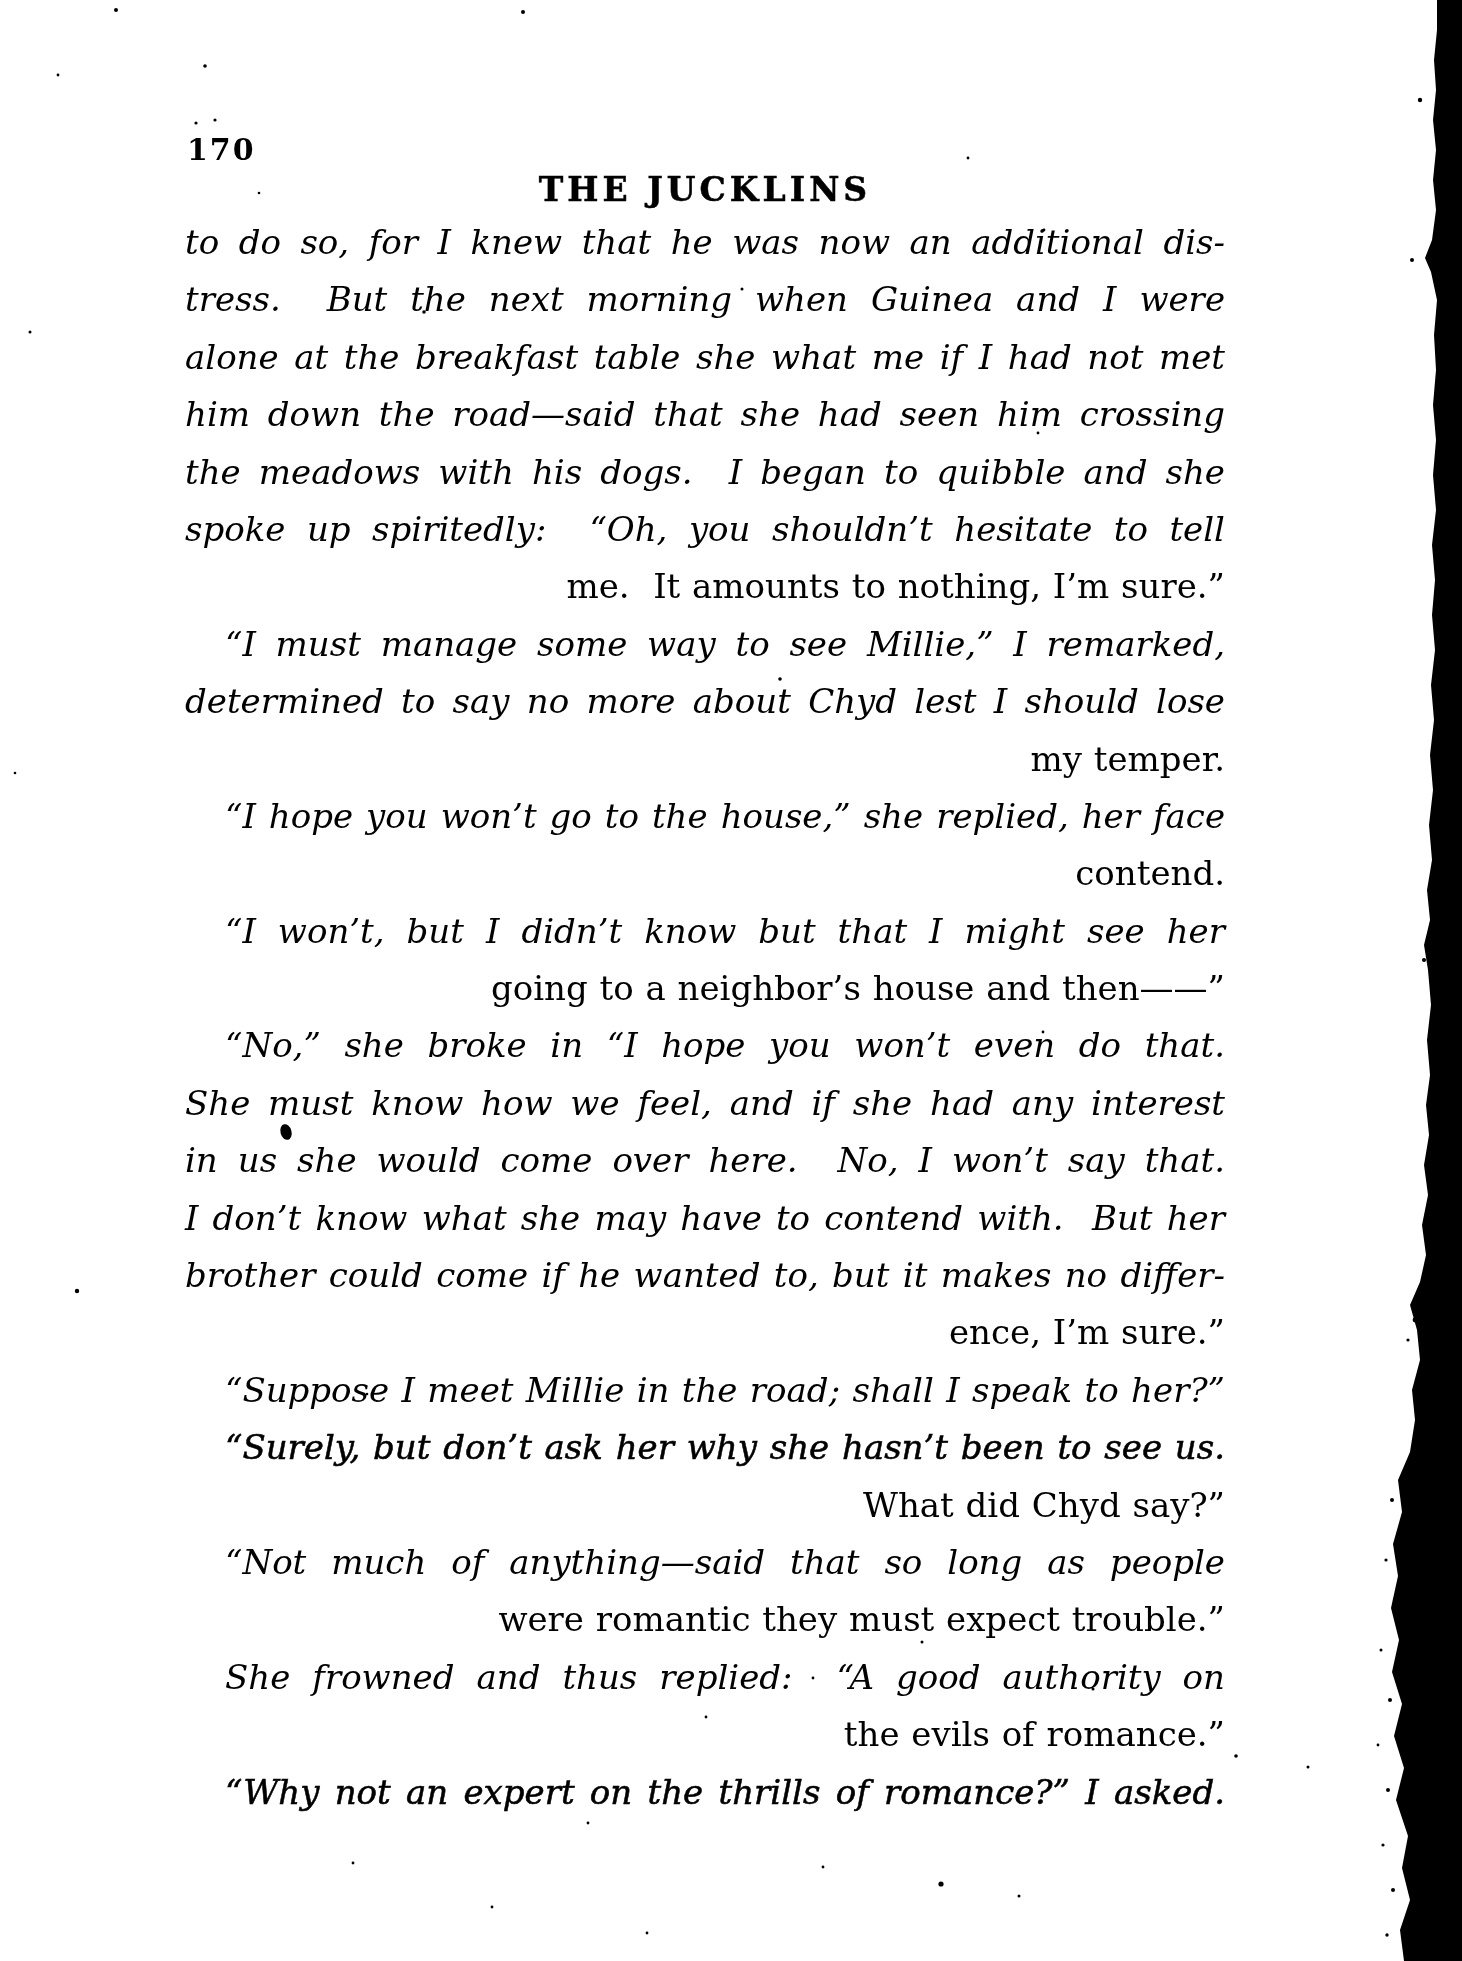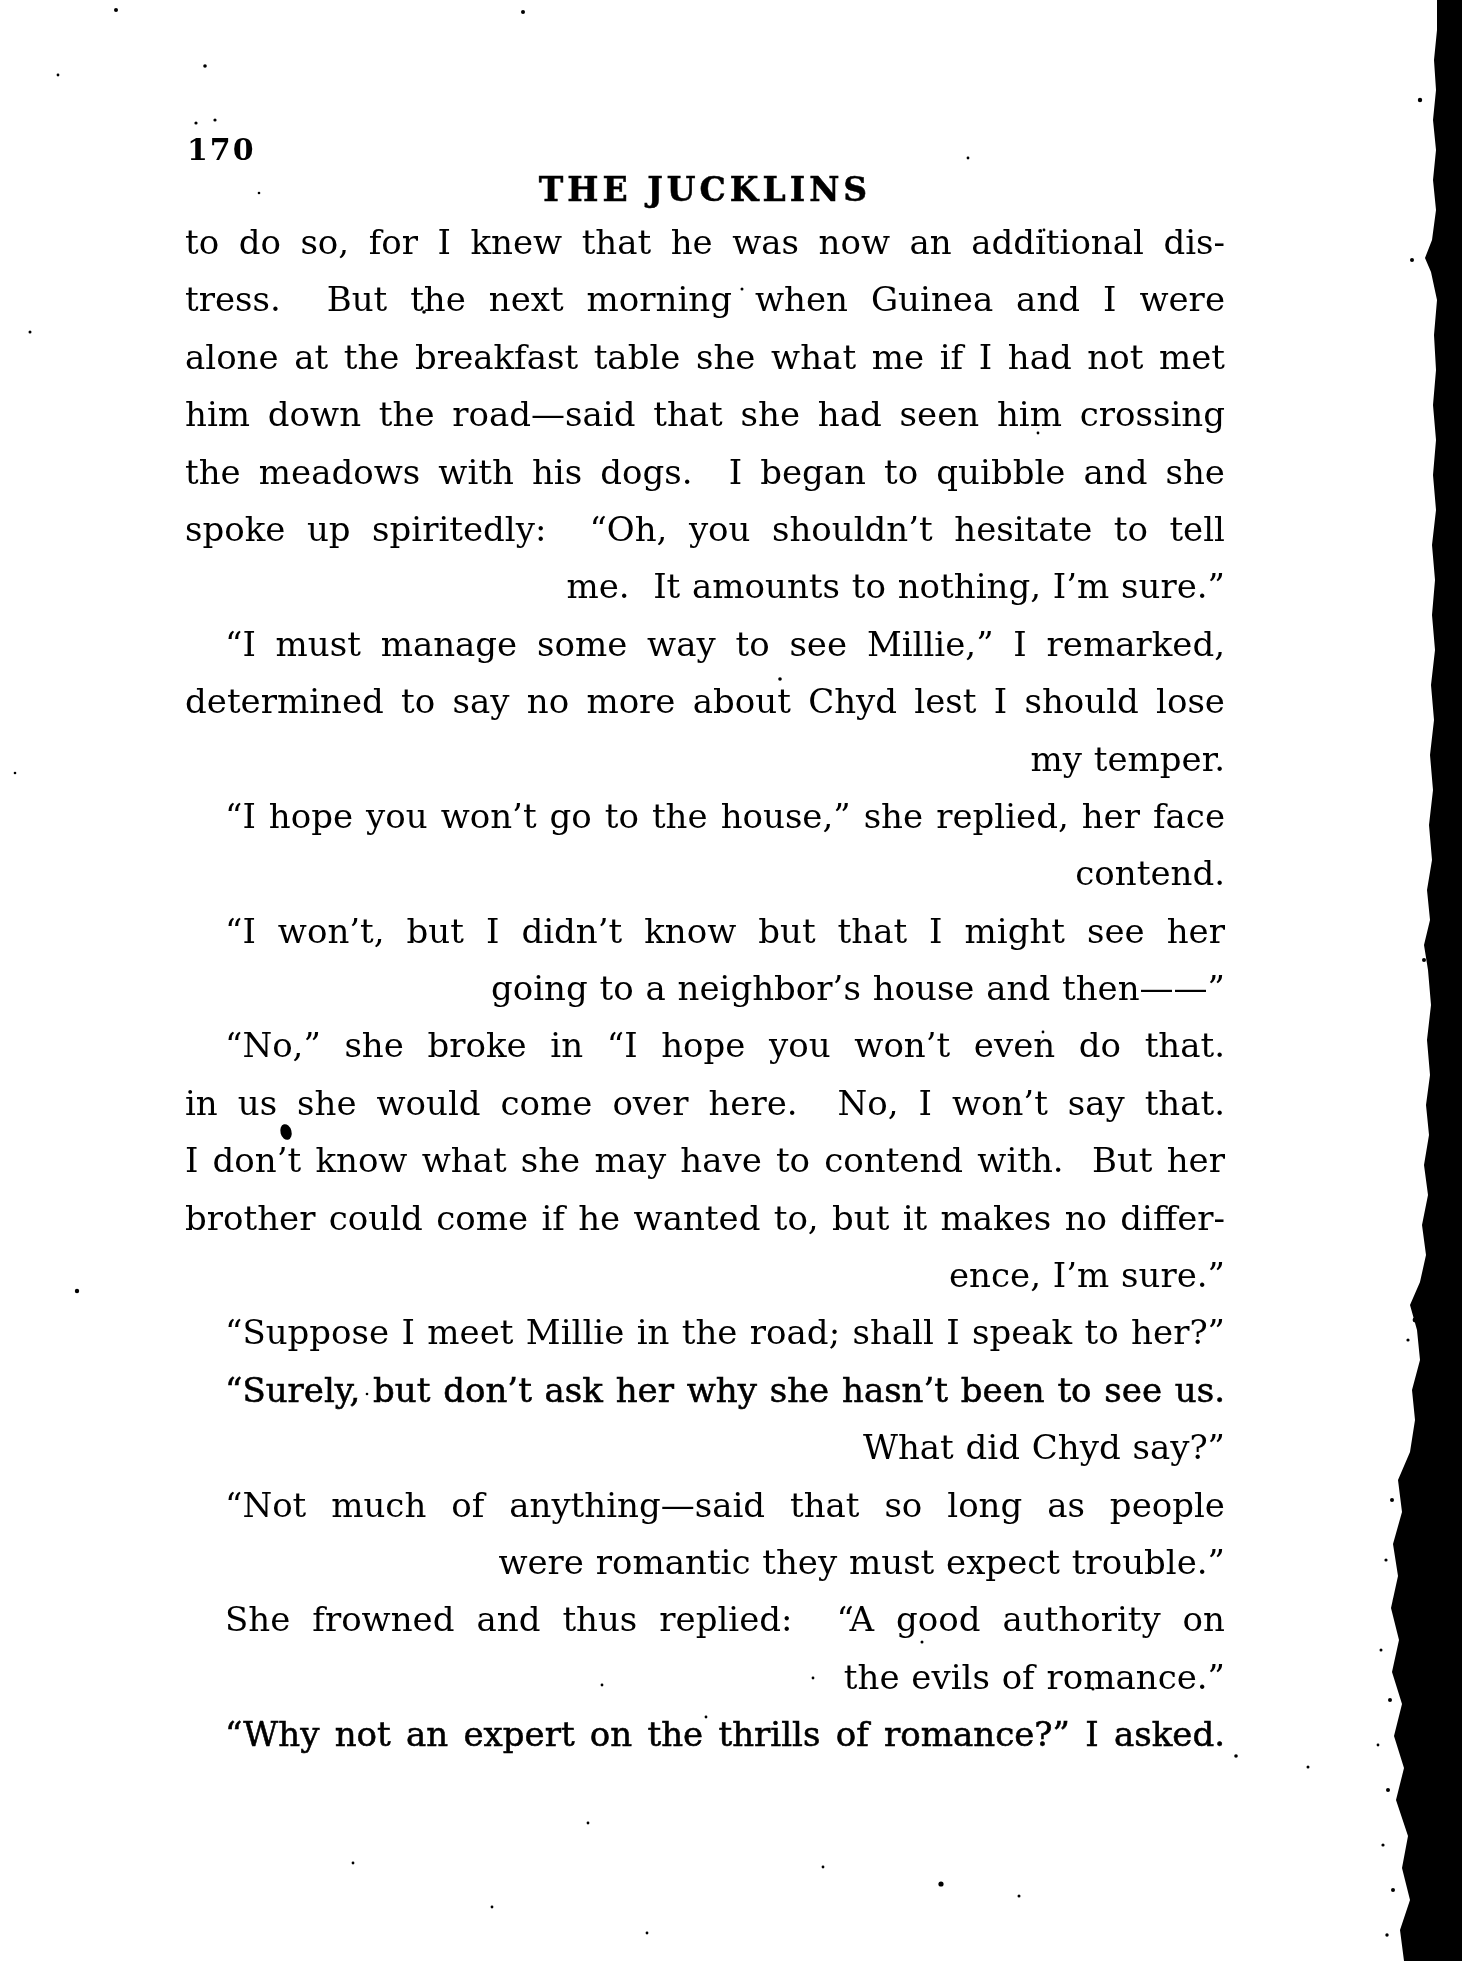--- a/index.html
+++ b/index.html
@@ -36,20 +36,21 @@
     font-size:34px;
     line-height:57.4px;
     height:57.4px;
     text-align:right;
     word-spacing:1px;
     white-space:pre-wrap;
   }
   .line.just{
     text-align:justify;
     text-align-last:justify;
+    font-style:italic;
   }
   .line.indent{ padding-left:40px; }
   .line.heavy{ -webkit-text-stroke:0.55px #000; }
   #artifact-layer{
     position:absolute;left:0;top:0;width:1462px;height:1961px;
     pointer-events:none;
   }
 </style>
 </head>
 <body>
@@ -70,20 +71,21 @@
       <div class="line just">spoke up spiritedly:&nbsp; “Oh, you shouldn’t hesitate to tell</div>
       <div class="line">me.&nbsp; It amounts to nothing, I’m sure.”</div>
       <div class="line just indent">“I must manage some way to see Millie,” I remarked,</div>
       <div class="line just">determined to say no more about Chyd lest I should lose</div>
       <div class="line">my temper.</div>
       <div class="line just indent">“I hope you won’t go to the house,” she replied, her face</div>
       <div class="line">contend.</div>
       <div class="line just indent">“I won’t, but I didn’t know but that I might see her</div>
       <div class="line">going to a neighbor’s house and then——”</div>
       <div class="line just indent">“No,” she broke in “I hope you won’t even do that.</div>
+      <div class="line just">She must know how we feel, and if she had any interest</div>
       <div class="line just">in us she would come over here.&nbsp; No, I won’t say that.</div>
       <div class="line just">I don’t know what she may have to contend with.&nbsp; But her</div>
       <div class="line just">brother could come if he wanted to, but it makes no differ-</div>
       <div class="line">ence, I’m sure.”</div>
       <div class="line just indent">“Suppose I meet Millie in the road; shall I speak to her?”</div>
       <div class="line just indent heavy">“Surely, but don’t ask her why she hasn’t been to see us.</div>
       <div class="line">What did Chyd say?”</div>
       <div class="line just indent">“Not much of anything—said that so long as people</div>
       <div class="line">were romantic they must expect trouble.”</div>
       <div class="line just indent">She frowned and thus replied:&nbsp; “A good authority on</div>

